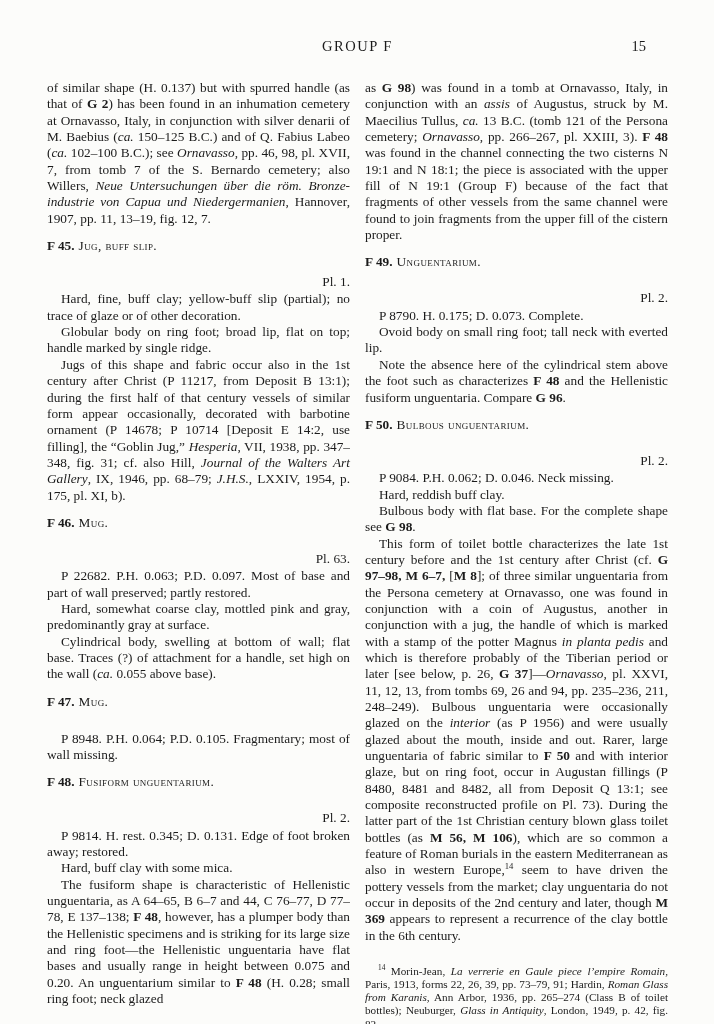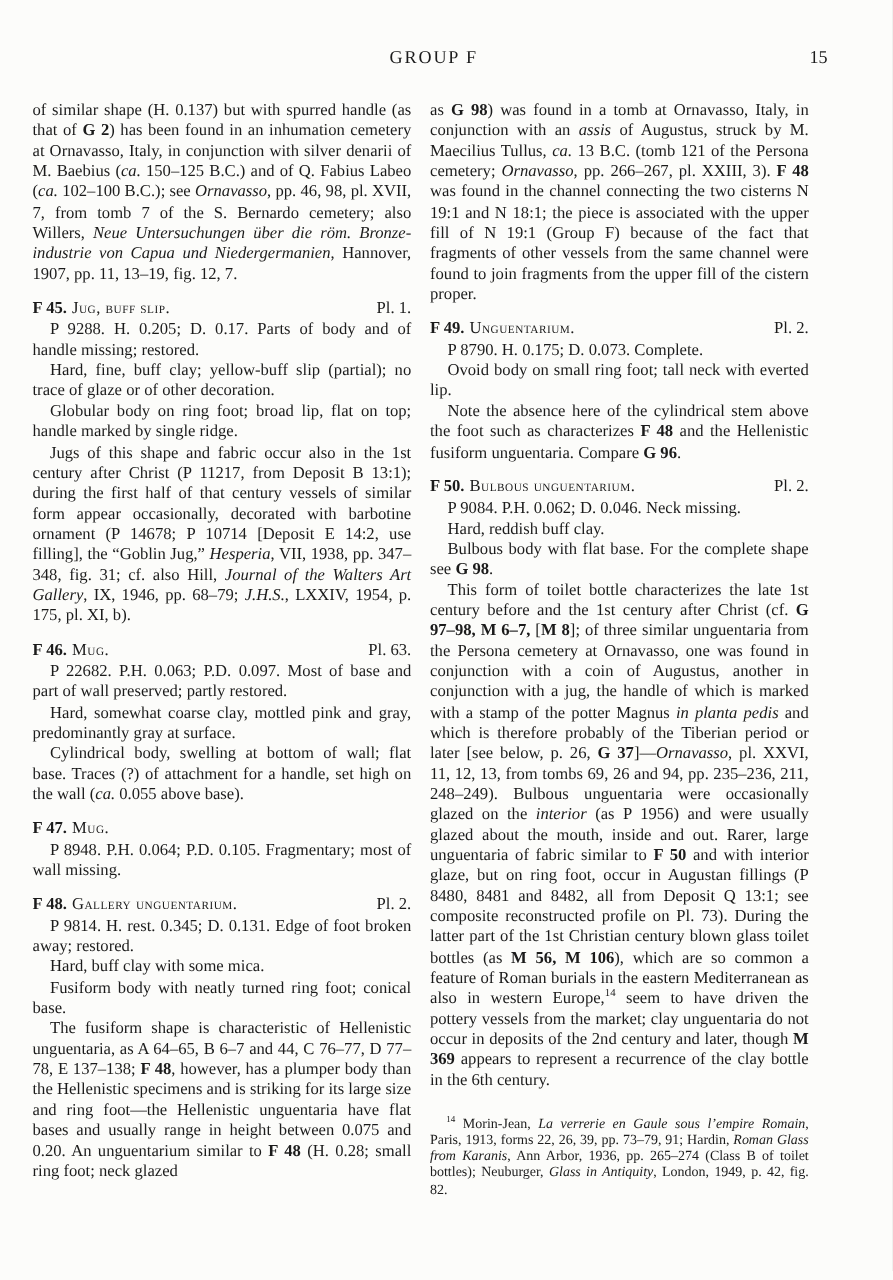--- a/index.html
+++ b/index.html
@@ -9,38 +9,38 @@
   }
   .page {
     position: relative;
     width: 714px;
     height: 1024px;
     margin: 0 auto;
     background: #fcfcfa;
     color: #1b1b1b;
     font-family: "Liberation Serif", "DejaVu Serif", serif;
     box-sizing: border-box;
-    padding: 38px 46px 0 26px;
+    padding: 38px 46px 0 47px;
     overflow: hidden;
   }
   .page-header {
     position: relative;
     height: 18px;
     margin-bottom: 24px;
   }
   .running-head {
     position: absolute;
     left: 0; right: 0;
     text-align: center;
     font-size: 14.5px;
     letter-spacing: 1.5px;
   }
   .page-number {
     position: absolute;
-    right: 6px;
+    right: 22px;
     top: 0;
     font-size: 14.5px;
   }
   .columns {
     display: flex;
     gap: 15px;
   }
   .col {
     width: 303px;
     flex: 0 0 303px;
@@ -70,20 +70,21 @@
   .entry-id {
     font-weight: bold;
   }
   .entry-title {
     font-variant: small-caps;
     letter-spacing: 0.4px;
     margin-left: 4px;
   }
   .plate {
     float: right;
+    margin-top: 36px;
   }
   .footnote {
     margin-top: 21px;
     font-size: 11.2px;
     line-height: 13.1px;
     text-align: justify;
     text-indent: 13px;
   }
   sup {
     font-size: 0.65em;
@@ -103,43 +104,41 @@
     <div class="page-number">15</div>
   </div>
 
   <div class="columns">
 
     <section class="col">
       <p class="noindent">of similar shape (H. 0.137) but with spurred handle (as that of <b>G 2</b>) has been found in an inhumation cemetery at Ornavasso, Italy, in conjunction with silver denarii of M. Baebius (<i>ca.</i> 150–125 B.C.) and of Q. Fabius Labeo (<i>ca.</i> 102–100 B.C.); see <i>Ornavasso</i>, pp. 46, 98, pl. XVII, 7, from tomb 7 of the S. Bernardo cemetery; also Willers, <i>Neue Untersuchungen über die röm. Bronze-industrie von Capua und Niedergermanien</i>, Hannover, 1907, pp. 11, 13–19, fig. 12, 7.</p>
 
       <div class="entry">
         <h3 class="entry-head"><span class="plate">Pl. 1.</span><span class="entry-id">F 45.</span><span class="entry-title">Jug, buff slip.</span></h3>
-        <p>P 9288. H. 0.205; D. 0.17. Parts of body and of handle missing; restored.</p>
         <p>Hard, fine, buff clay; yellow-buff slip (partial); no trace of glaze or of other decoration.</p>
         <p>Globular body on ring foot; broad lip, flat on top; handle marked by single ridge.</p>
         <p>Jugs of this shape and fabric occur also in the 1st century after Christ (P 11217, from Deposit B 13:1); during the first half of that century vessels of similar form appear occasionally, decorated with barbotine ornament (P 14678; P 10714 [Deposit E 14:2, use filling], the “Goblin Jug,” <i>Hesperia</i>, VII, 1938, pp. 347–348, fig. 31; cf. also Hill, <i>Journal of the Walters Art Gallery</i>, IX, 1946, pp. 68–79; <i>J.H.S.</i>, LXXIV, 1954, p. 175, pl. XI, b).</p>
       </div>
 
       <div class="entry">
         <h3 class="entry-head"><span class="plate">Pl. 63.</span><span class="entry-id">F 46.</span><span class="entry-title">Mug.</span></h3>
         <p>P 22682. P.H. 0.063; P.D. 0.097. Most of base and part of wall preserved; partly restored.</p>
         <p>Hard, somewhat coarse clay, mottled pink and gray, predominantly gray at surface.</p>
         <p>Cylindrical body, swelling at bottom of wall; flat base. Traces (?) of attachment for a handle, set high on the wall (<i>ca.</i> 0.055 above base).</p>
       </div>
 
       <div class="entry">
         <h3 class="entry-head"><span class="plate"></span><span class="entry-id">F 47.</span><span class="entry-title">Mug.</span></h3>
         <p>P 8948. P.H. 0.064; P.D. 0.105. Fragmentary; most of wall missing.</p>
       </div>
 
       <div class="entry">
-        <h3 class="entry-head"><span class="plate">Pl. 2.</span><span class="entry-id">F 48.</span><span class="entry-title">Gallery unguentarium.</span></h3>
+        <h3 class="entry-head"><span class="plate">Pl. 2.</span><span class="entry-id">F 48.</span><span class="entry-title">Fusiform unguentarium.</span></h3>
         <p>P 9814. H. rest. 0.345; D. 0.131. Edge of foot broken away; restored.</p>
         <p>Hard, buff clay with some mica.</p>
-        <p>Fusiform body with neatly turned ring foot; conical base.</p>
         <p>The fusiform shape is characteristic of Hellenistic unguentaria, as A 64–65, B 6–7 and 44, C 76–77, D 77–78, E 137–138; <b>F 48</b>, however, has a plumper body than the Hellenistic specimens and is striking for its large size and ring foot—the Hellenistic unguentaria have flat bases and usually range in height between 0.075 and 0.20. An unguentarium similar to <b>F 48</b> (H. 0.28; small ring foot; neck glazed</p>
       </div>
     </section>
 
     <section class="col">
       <p class="noindent">as <b>G 98</b>) was found in a tomb at Ornavasso, Italy, in conjunction with an <i>assis</i> of Augustus, struck by M. Maecilius Tullus, <i>ca.</i> 13 B.C. (tomb 121 of the Persona cemetery; <i>Ornavasso</i>, pp. 266–267, pl. XXIII, 3). <b>F 48</b> was found in the channel connecting the two cisterns N 19:1 and N 18:1; the piece is associated with the upper fill of N 19:1 (Group F) because of the fact that fragments of other vessels from the same channel were found to join fragments from the upper fill of the cistern proper.</p>
 
       <div class="entry">
         <h3 class="entry-head"><span class="plate">Pl. 2.</span><span class="entry-id">F 49.</span><span class="entry-title">Unguentarium.</span></h3>
         <p>P 8790. H. 0.175; D. 0.073. Complete.</p>
@@ -148,17 +147,17 @@
       </div>
 
       <div class="entry">
         <h3 class="entry-head"><span class="plate">Pl. 2.</span><span class="entry-id">F 50.</span><span class="entry-title">Bulbous unguentarium.</span></h3>
         <p>P 9084. P.H. 0.062; D. 0.046. Neck missing.</p>
         <p>Hard, reddish buff clay.</p>
         <p>Bulbous body with flat base. For the complete shape see <b>G 98</b>.</p>
         <p>This form of toilet bottle characterizes the late 1st century before and the 1st century after Christ (cf. <b>G 97–98, M 6–7,</b> [<b>M 8</b>]; of three similar unguentaria from the Persona cemetery at Ornavasso, one was found in conjunction with a coin of Augustus, another in conjunction with a jug, the handle of which is marked with a stamp of the potter Magnus <i>in planta pedis</i> and which is therefore probably of the Tiberian period or later [see below, p. 26, <b>G 37</b>]—<i>Ornavasso</i>, pl. XXVI, 11, 12, 13, from tombs 69, 26 and 94, pp. 235–236, 211, 248–249). Bulbous unguentaria were occasionally glazed on the <i>interior</i> (as P 1956) and were usually glazed about the mouth, inside and out. Rarer, large unguentaria of fabric similar to <b>F 50</b> and with interior glaze, but on ring foot, occur in Augustan fillings (P 8480, 8481 and 8482, all from Deposit Q 13:1; see composite reconstructed profile on Pl. 73). During the latter part of the 1st Christian century blown glass toilet bottles (as <b>M 56, M 106</b>), which are so common a feature of Roman burials in the eastern Mediterranean as also in western Europe,<sup>14</sup> seem to have driven the pottery vessels from the market; clay unguentaria do not occur in deposits of the 2nd century and later, though <b>M 369</b> appears to represent a recurrence of the clay bottle in the 6th century.</p>
       </div>
 
-      <div class="footnote"><sup>14</sup> Morin-Jean, <i>La verrerie en Gaule sous l’empire Romain</i>, Paris, 1913, forms 22, 26, 39, pp. 73–79, 91; Hardin, <i>Roman Glass from Karanis</i>, Ann Arbor, 1936, pp. 265–274 (Class B of toilet bottles); Neuburger, <i>Glass in Antiquity</i>, London, 1949, p. 42, fig. 82.</div>
+      <div class="footnote"><sup>14</sup> Morin-Jean, <i>La verrerie en Gaule piece l’empire Romain</i>, Paris, 1913, forms 22, 26, 39, pp. 73–79, 91; Hardin, <i>Roman Glass from Karanis</i>, Ann Arbor, 1936, pp. 265–274 (Class B of toilet bottles); Neuburger, <i>Glass in Antiquity</i>, London, 1949, p. 42, fig. 82.</div>
     </section>
 
   </div>
 </div>
 
 </body></html>

